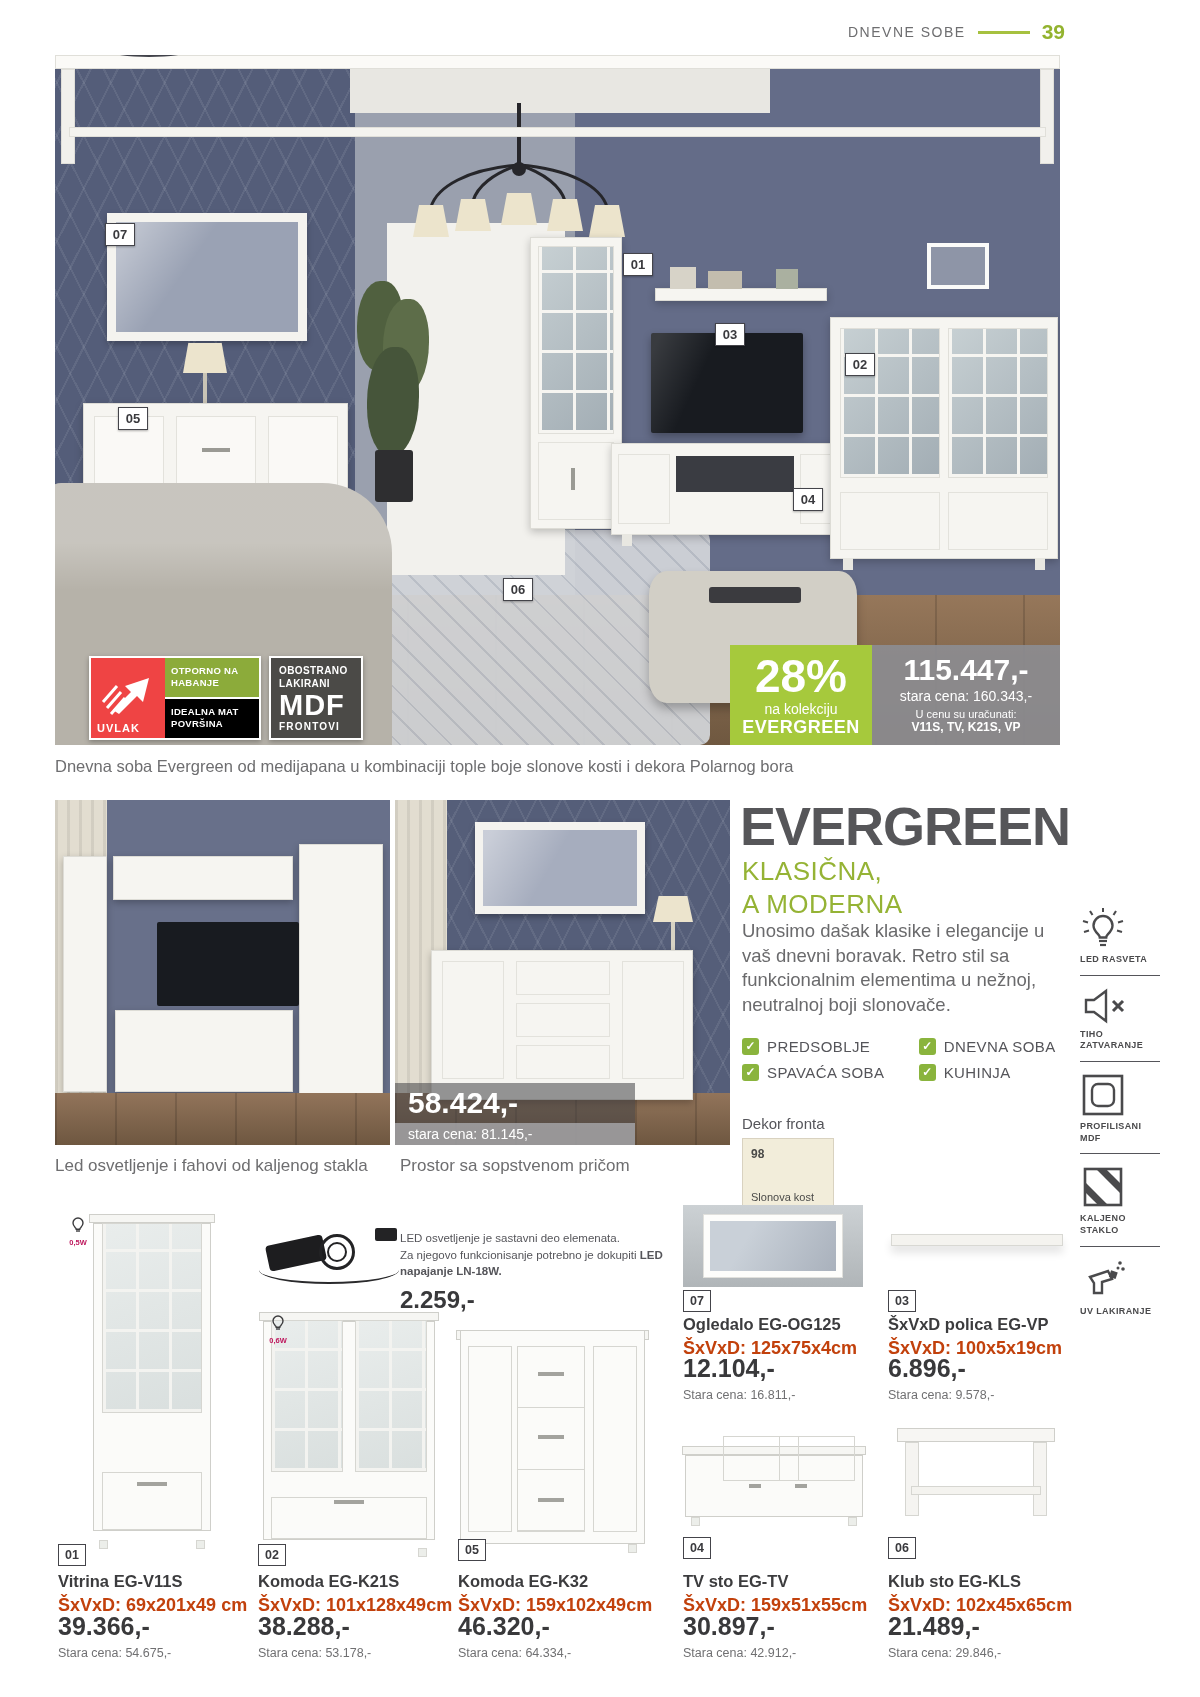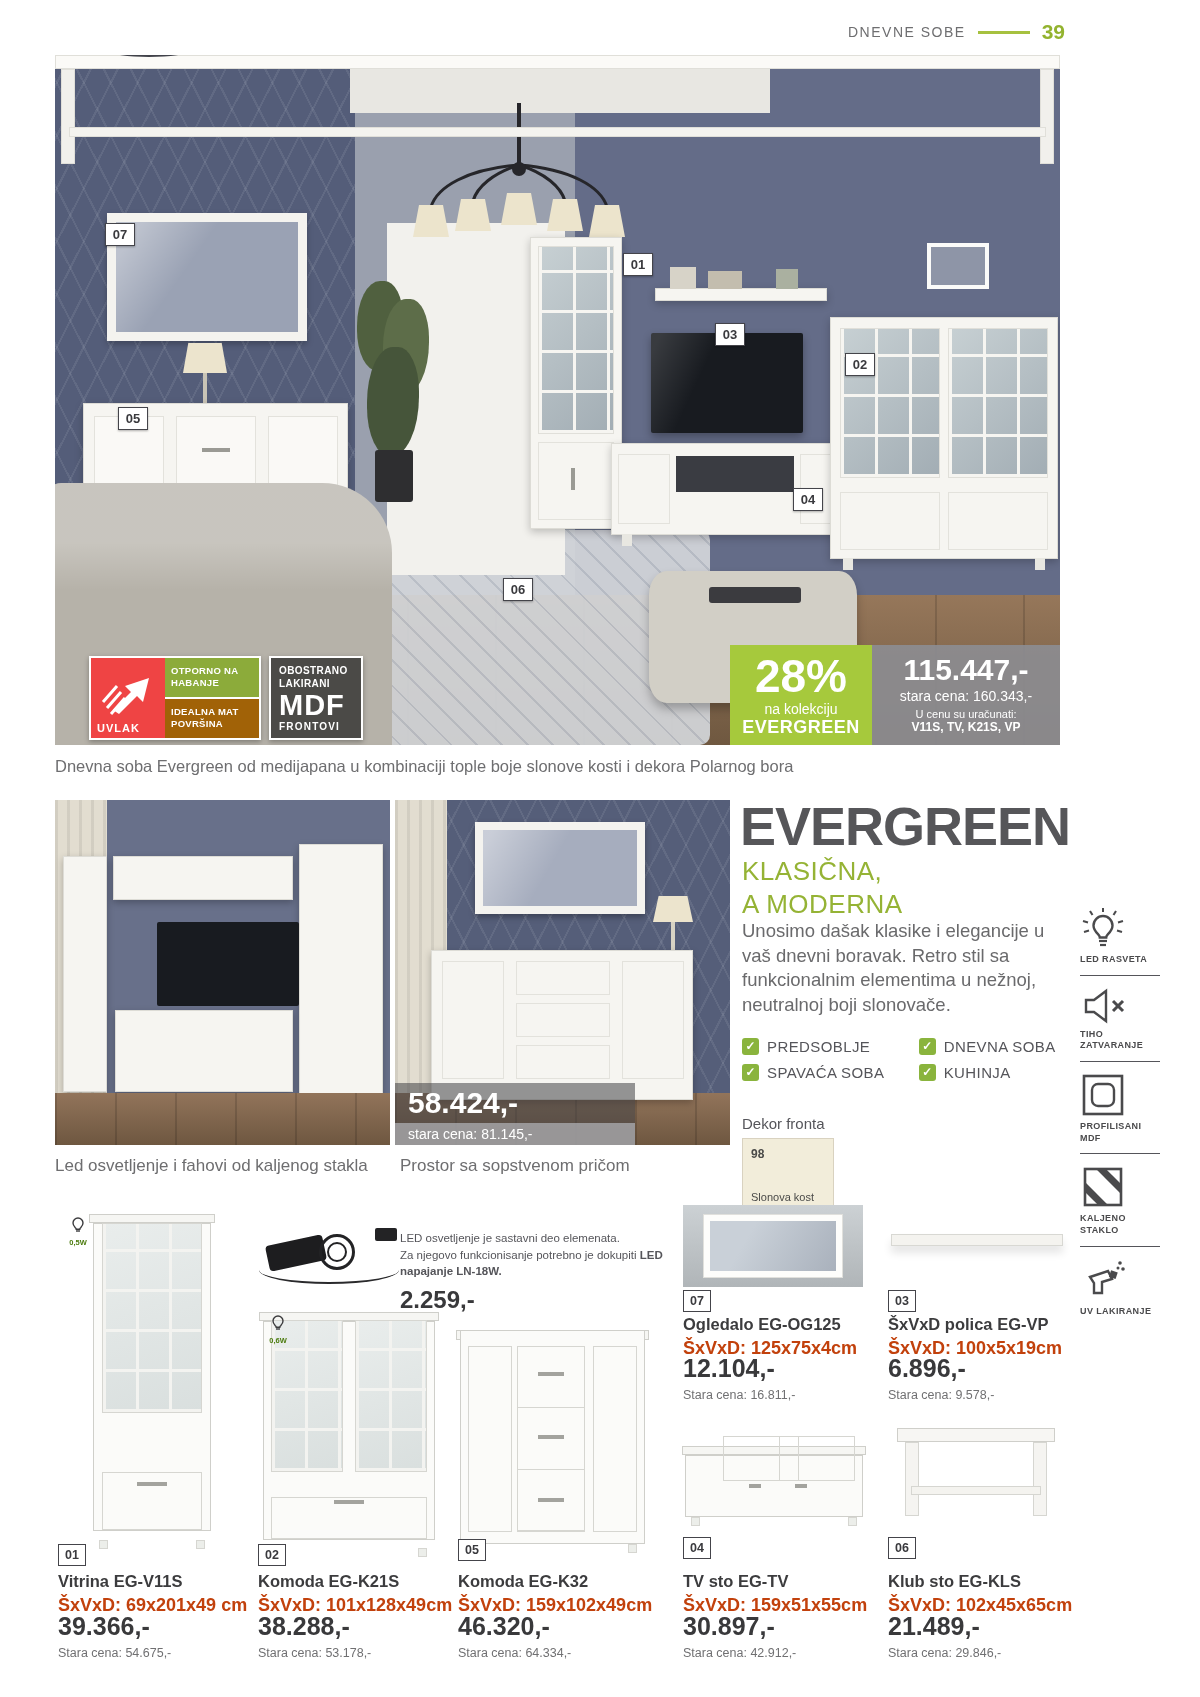--- a/index.html
+++ b/index.html
@@ -77,21 +77,21 @@
     font-size:13px; font-weight:bold; color:#3a3a3e; box-shadow:0 1px 2px rgba(0,0,0,.3); }
   .t07{left:50px;top:168px}.t01{left:568px;top:198px}.t03{left:660px;top:268px}.t02{left:790px;top:298px}
   .t05{left:63px;top:352px}.t04h{left:738px;top:433px}.t06{left:448px;top:523px}
 
   
   .b-uvlak { position:absolute; left:34px; top:601px; width:172px; height:84px; display:flex; border:2px solid #fff; box-shadow:0 2px 5px rgba(0,0,0,.3); }
   .b-uvlak .ic { width:74px; background:#ef4444; position:relative; }
   .b-uvlak .uvtxt { position:absolute; left:6px; bottom:4px; color:#fff; font-weight:bold; font-size:11px; letter-spacing:1px; }
   .b-uvlak .grns { flex:1; display:flex; flex-direction:column; }
   .b-grn1 { flex:1; background:#8cab3a; color:#fff; font-size:9.5px; font-weight:bold; padding:7px 6px 0; line-height:1.3; letter-spacing:.3px; }
-  .b-grn2 { flex:1; background:#a16207; color:#fff; font-size:9.5px; font-weight:bold; padding:7px 6px 0; line-height:1.3; letter-spacing:.3px; border-top:2px solid #fff; }
+  .b-grn2 { flex:1; background:#000000; color:#fff; font-size:9.5px; font-weight:bold; padding:7px 6px 0; line-height:1.3; letter-spacing:.3px; border-top:2px solid #fff; }
   .b-mdf { position:absolute; left:214px; top:601px; width:94px; height:84px; background:#4b4a47; border:2px solid #fff; color:#fff; padding:7px 8px; box-shadow:0 2px 5px rgba(0,0,0,.3); }
   .b-mdf .s1 { font-size:10px; font-weight:bold; letter-spacing:.4px; line-height:1.25; }
   .b-mdf .big { font-size:29px; font-weight:bold; line-height:1; margin-top:1px; letter-spacing:1px; }
   .b-mdf .s2 { font-size:10px; font-weight:bold; letter-spacing:1.2px; margin-top:1px; }
 
   .disc { position:absolute; left:675px; top:590px; width:142px; height:100px; background:#a6c93c; color:#fff; text-align:center; padding-top:10px; }
   .disc .pc { font-size:46px; font-weight:bold; line-height:.95; }
   .disc .l1 { font-size:14px; margin-top:2px; }
   .disc .l2 { font-size:18px; font-weight:bold; letter-spacing:.5px; }
   .hprice { position:absolute; left:817px; top:590px; width:188px; height:100px; background:rgba(140,140,144,.93); color:#fff; text-align:center; padding-top:9px; }
@@ -208,21 +208,21 @@
   .f-tvs .do { position:absolute; top:8px; width:76px; height:45px; border:1px solid #d6d6d1; }
   
   .f-vp { left:836px; top:30px; width:172px; height:26px; }
   .f-vp .bar { position:absolute; left:0; right:0; top:4px; height:12px; background:#f4f3ef; border:1px solid #d8d8d3; box-shadow:0 7px 9px rgba(0,0,0,.1); }
   
   .f-kls { left:842px; top:228px; width:158px; height:102px; }
   .f-kls .top { position:absolute; left:0; right:0; top:0; height:14px; background:#f7f6f3; border:1.5px solid #cfcfca; }
   .f-kls .leg { position:absolute; top:14px; width:14px; height:74px; background:#f5f4f1; border:1px solid #d6d6d1; }
   .f-kls .shf { position:absolute; left:14px; right:14px; top:58px; height:9px; background:#f4f3ef; border:1px solid #d6d6d1; }
 
-  .watt { position:absolute; width:34px; text-align:center; color:#4d7c0f; }
+  .watt { position:absolute; width:34px; text-align:center; color:#be185d; }
   .w1 { left:6px; top:16px; } .w2 { left:206px; top:114px; }
   .watt .wl { font-size:7.5px; font-weight:bold; }
 
   .led-note { position:absolute; left:345px; top:30px; width:276px; font-size:11.5px; color:#55555a; line-height:1.45; }
   .led-note b { font-weight:bold; }
   .led-price { position:absolute; left:345px; top:86px; font-size:24px; font-weight:bold; color:#39393b; }
 </style>
 </head>
 <body>
 

